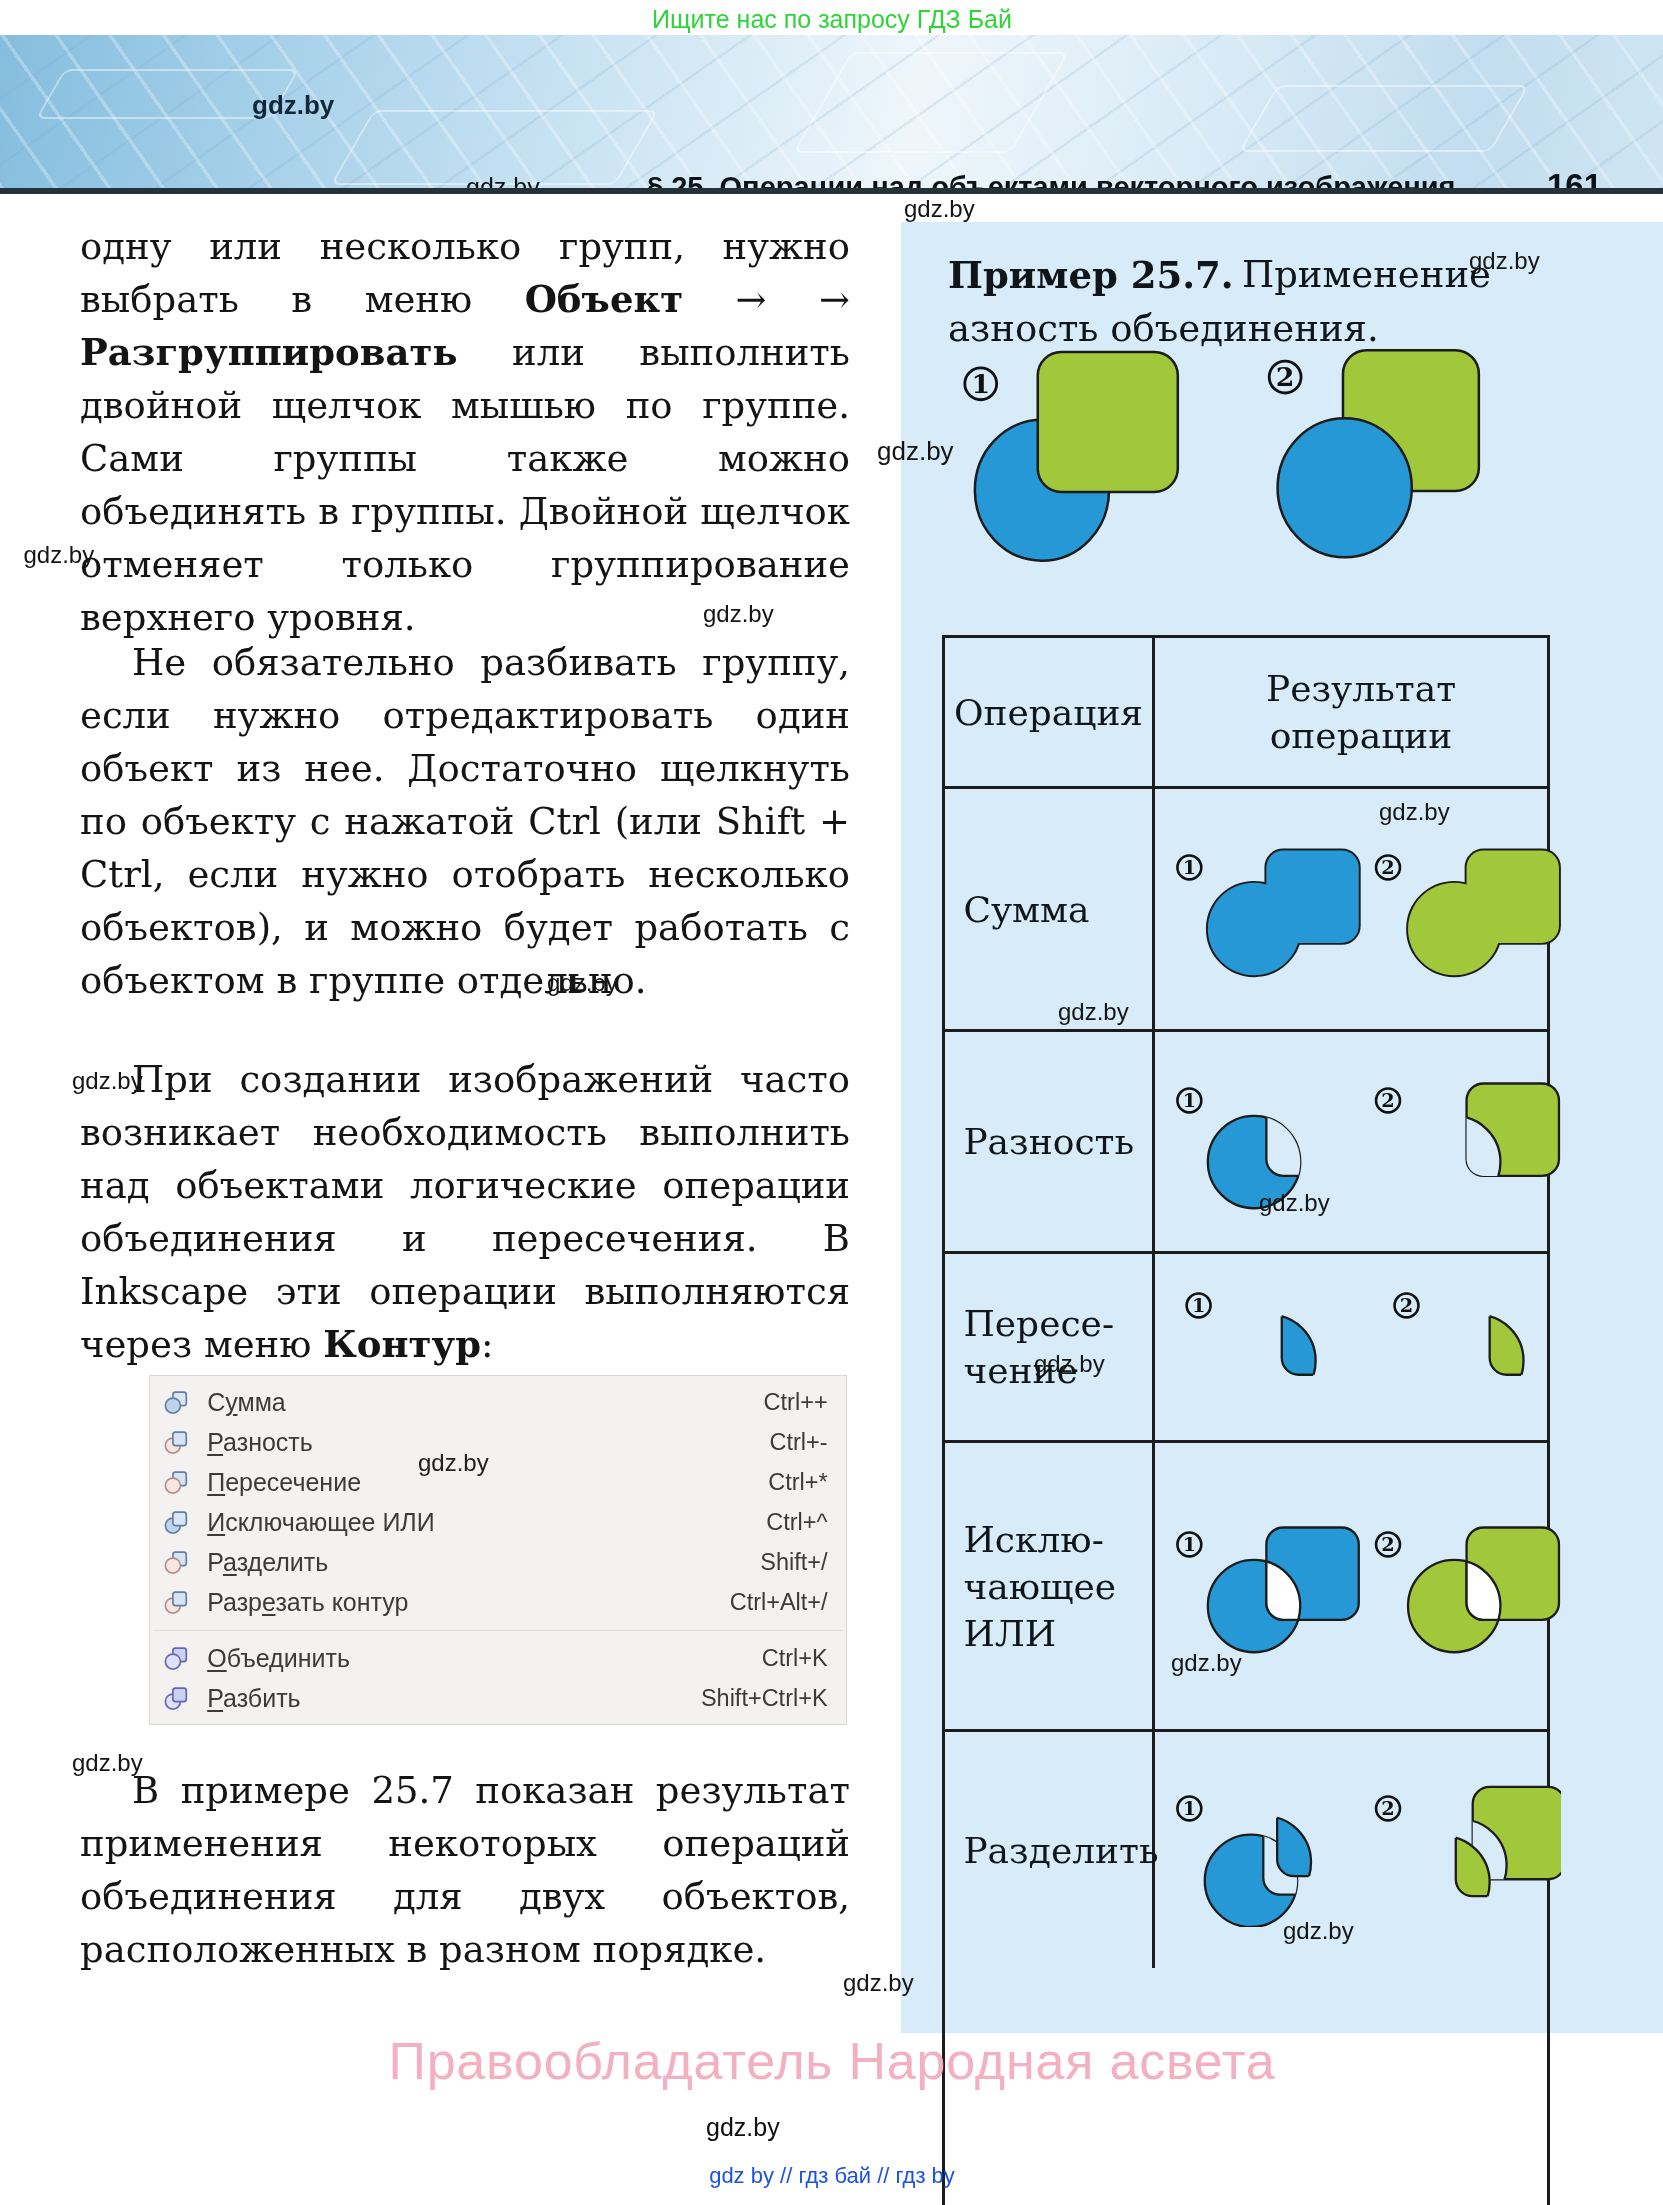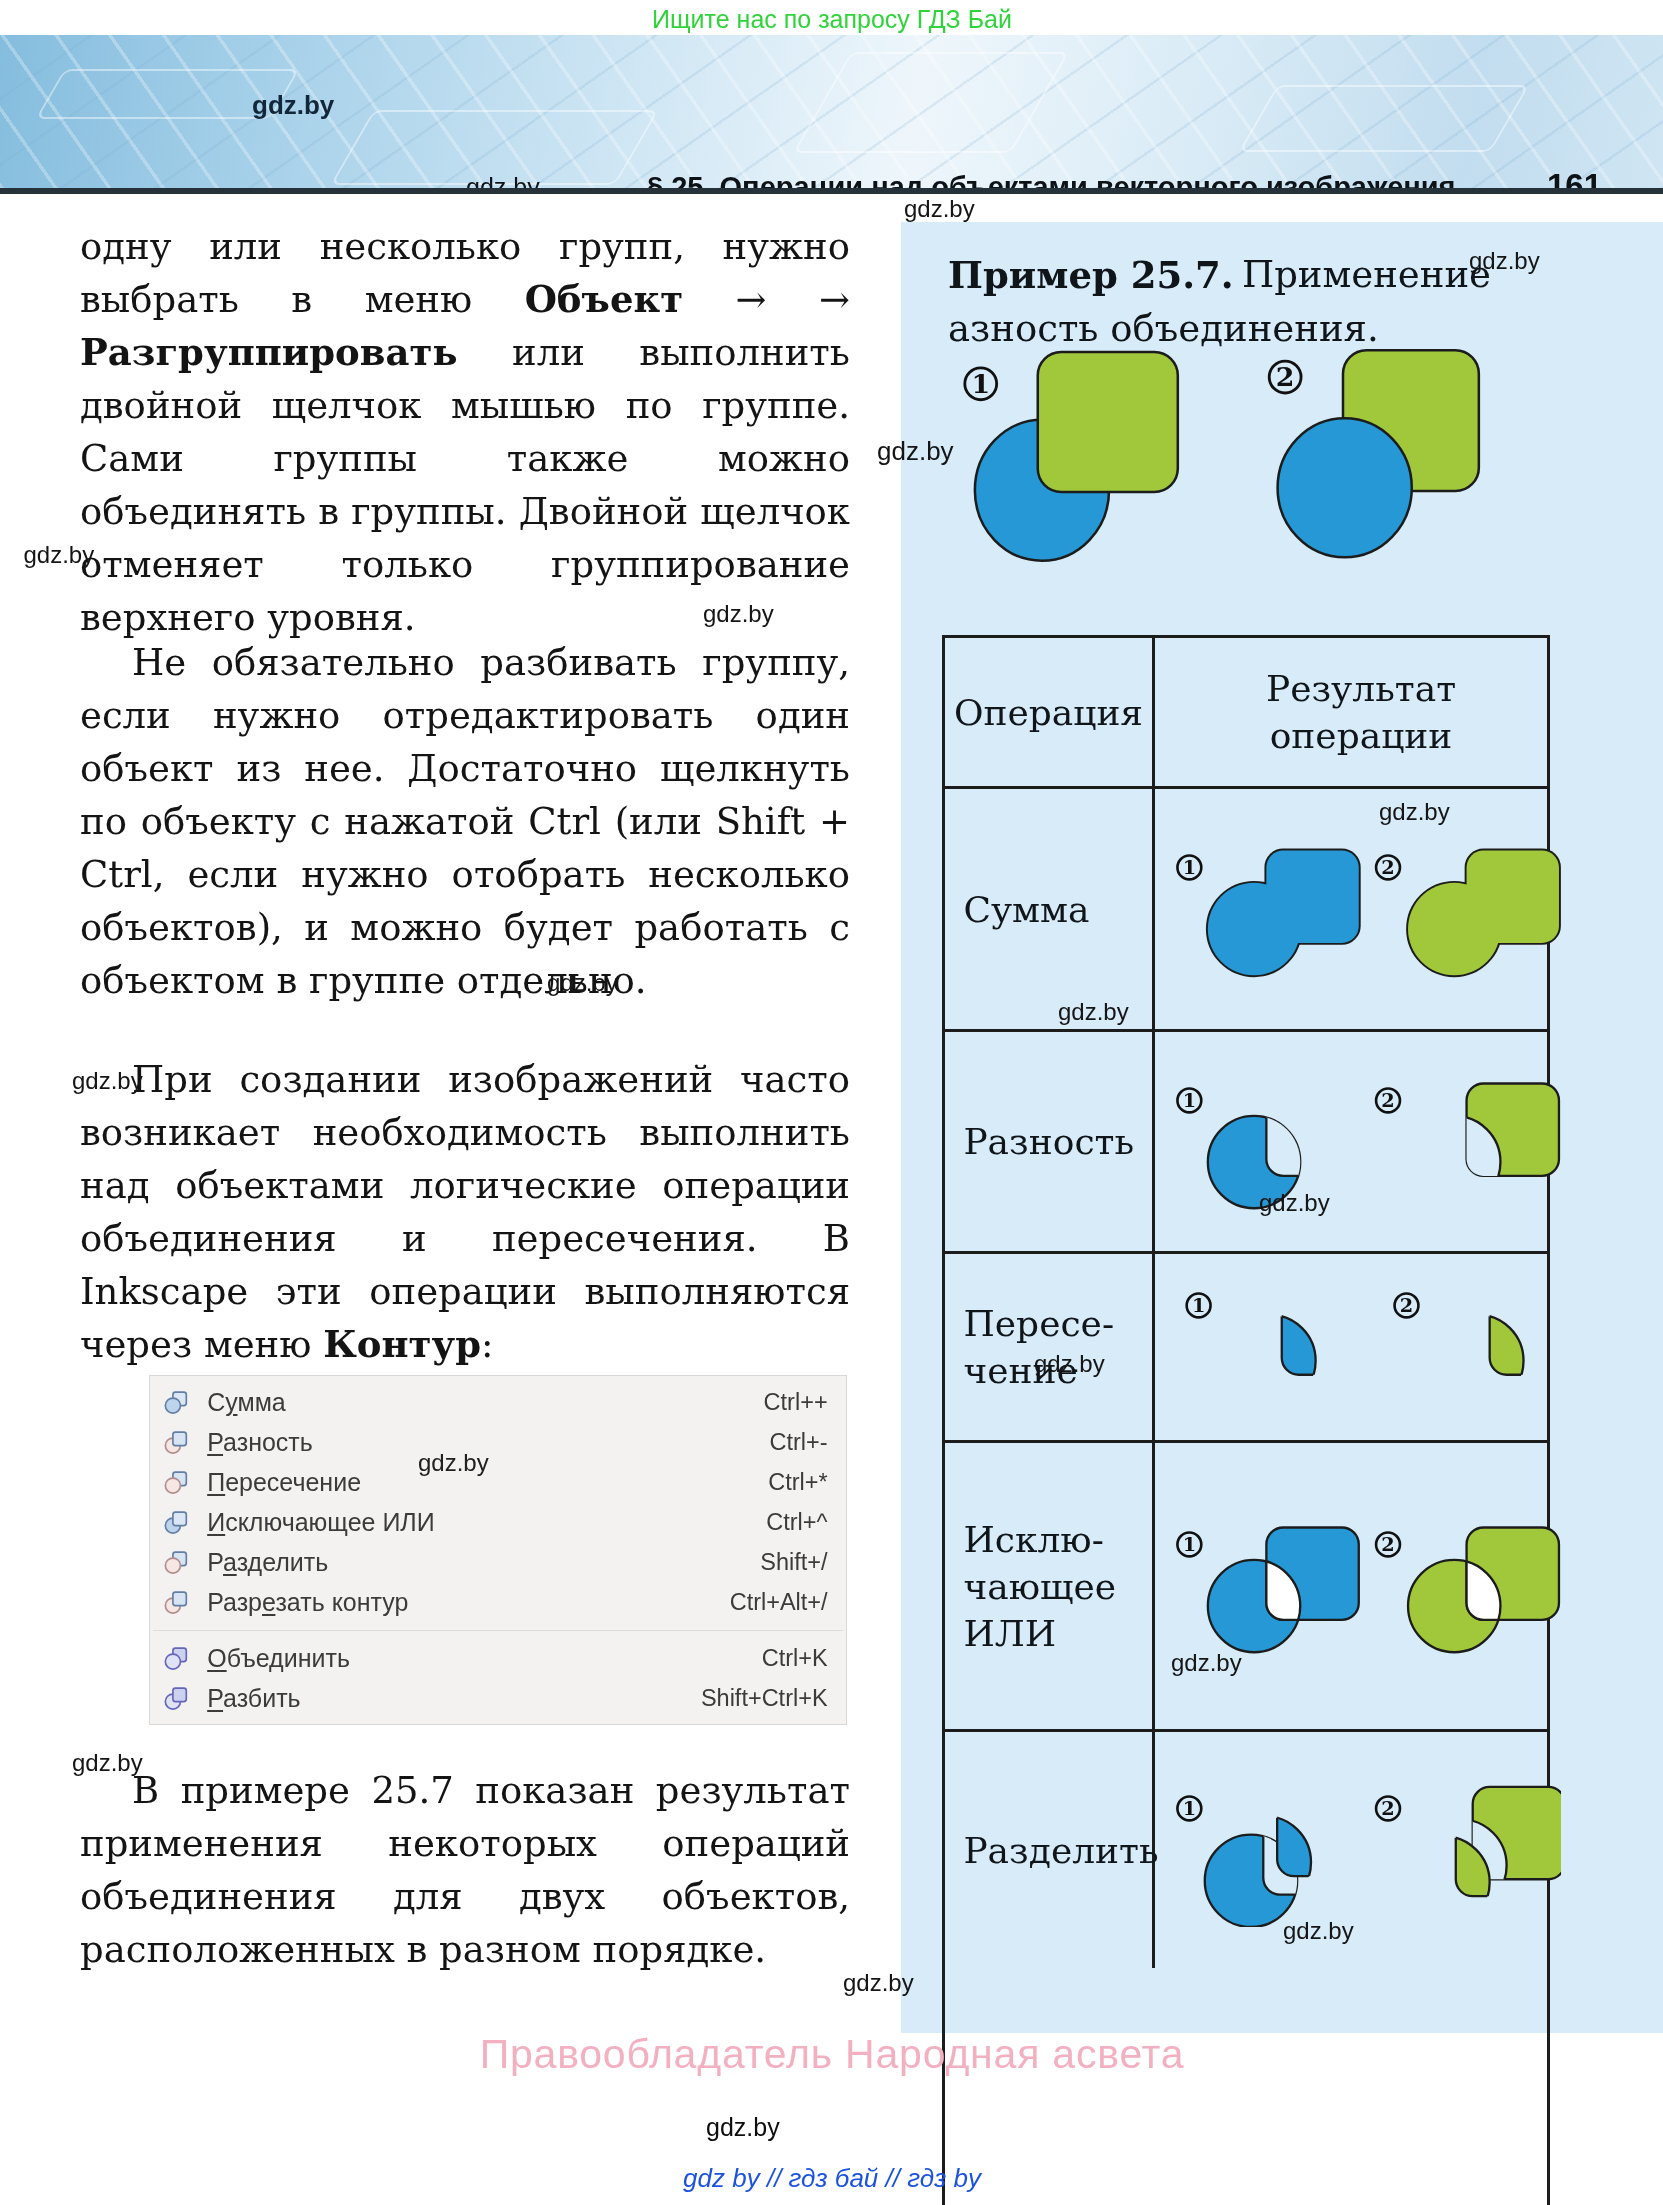--- a/index.html
+++ b/index.html
@@ -93,25 +93,25 @@
   .shape{stroke:#1c1c1c;stroke-width:3px;}
   .sw5{stroke:#1c1c1c;stroke-width:5px;}
   .ns{stroke:none;}
   .fb{fill:var(--c-blue);}  .fg{fill:var(--c-green);}
   .fp{fill:var(--c-panel);} .fw{fill:#ffffff;} .fn{fill:none;}
   .badge-c{fill:none;stroke:#111;stroke-width:3.4px;}
   .badge-t{font-family:"DejaVu Serif",serif;font-weight:700;fill:#111;text-anchor:middle;}
 
   
   .copyright{position:absolute;top:2031px;left:0;width:100%;text-align:center;
-    font-family:"Liberation Sans",sans-serif;font-size:41px;color:var(--c-pink);letter-spacing:0.8px;}
+    font-family:"Liberation Sans",sans-serif;font-size:52px;color:var(--c-pink);letter-spacing:0.8px;}
   .footer-wm{position:absolute;left:706px;top:2113px;font-family:"Liberation Sans",sans-serif;
     font-size:25px;color:#0e0e0e;}
   .footer-links{position:absolute;top:2163px;left:0;width:100%;text-align:center;
-    font-family:"Liberation Sans",sans-serif;font-size:26px;color:var(--c-link);font-style:italic;}
+    font-family:"Liberation Sans",sans-serif;font-size:22px;color:var(--c-link);}
 </style>
 </head>
 <body>
 
 <svg width="0" height="0" style="position:absolute" aria-hidden="true">
   <defs>
     <clipPath id="cpC">
         <circle cx="62" cy="112" r="60"></circle>
       </clipPath>
     <clipPath id="cpR">

